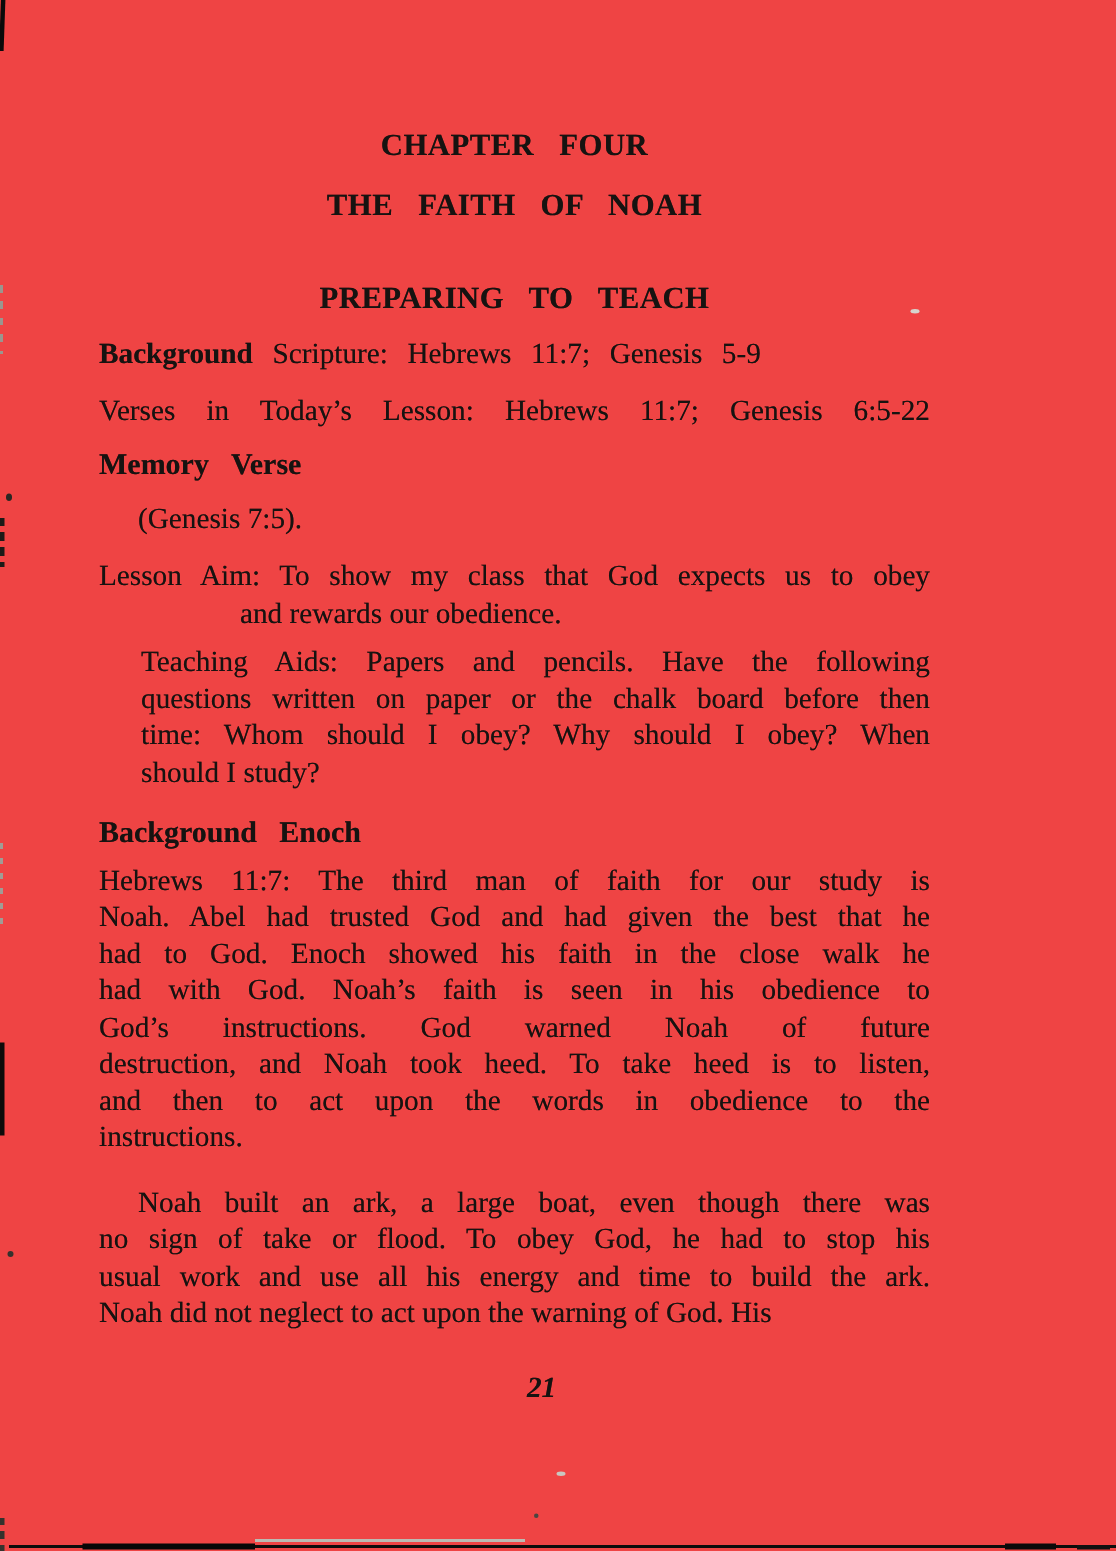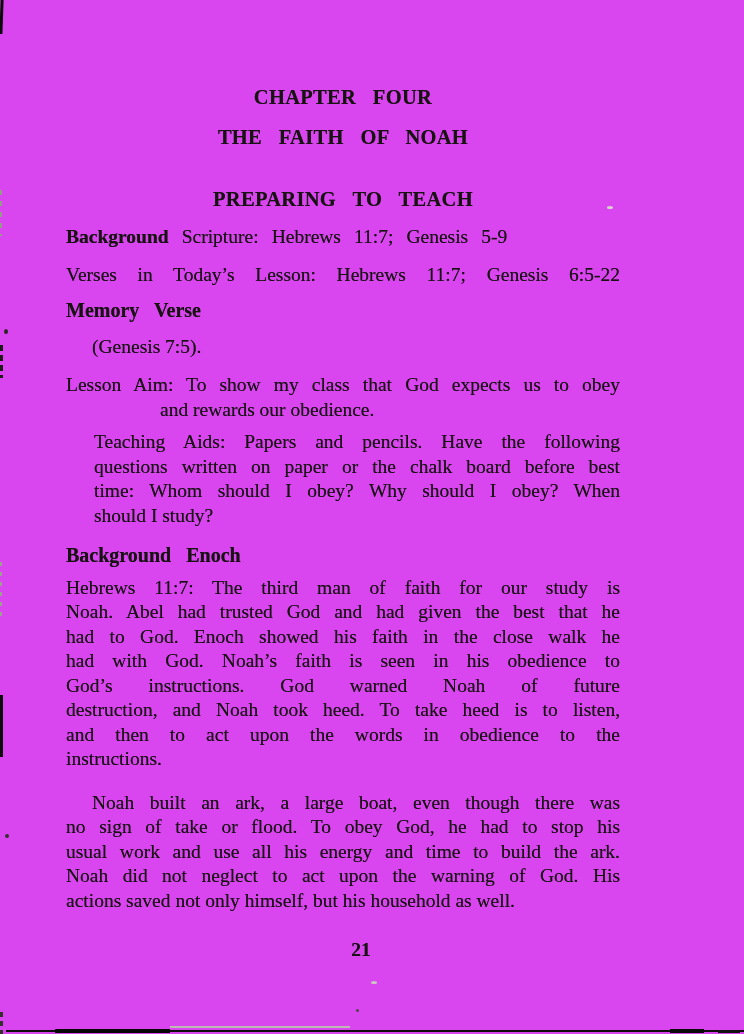--- a/index.html
+++ b/index.html
@@ -6,21 +6,21 @@
   html, body { background: #ffffff; }
   body {
     font-family: "Liberation Serif", "DejaVu Serif", serif;
     color: #161311;
     width: 744px;
   }
   .sheet {
     position: relative;
     width: 744px;
     height: 1034px;
-    background: #d946ef;
+    background: #ef4444;
     overflow: hidden;
   }
   .column {
     position: absolute;
     left: 66px;
     top: 0;
     width: 554px;
     font-size: 19.5px;
     line-height: 24.5px;
     text-shadow: 0 0 0.4px rgba(10,8,6,0.6);
@@ -60,20 +60,21 @@
   .para-1 { margin-top: 8px; }
   .para-2 { margin-top: 19px; }
   .para-2 > div:first-child { text-indent: 26px; }
   .page-number {
     margin-top: 25px;
     text-align: center;
     font-weight: bold;
     font-size: 19.5px;
     position: relative;
     left: 18px;
+    font-style: italic;
   }
   
   .artifact { position: absolute; pointer-events: none; }
   .art-top-left { left: 0; top: 0; width: 3px; height: 34px; background: #0a0a0a; transform: rotate(2deg); }
   .art-edge-1 { left: 0; top: 190px; width: 2px; height: 46px;
     background: repeating-linear-gradient(#9a968f 0 5px, transparent 5px 11px); }
   .art-dot-1 { left: 4px; top: 329px; width: 4px; height: 5px; background: #2a2723; border-radius: 50%; }
   .art-edge-2 { left: 0; top: 345px; width: 3px; height: 33px;
     background: repeating-linear-gradient(#1c1a17 0 6px, transparent 6px 10px); }
   .art-edge-3 { left: 0; top: 562px; width: 2px; height: 54px;
@@ -131,21 +132,21 @@
         <div>(Genesis 7:5).</div>
       </div>
 
     <div class="lines lesson-aim">
         <div>Lesson Aim: To show my class that God expects us to obey</div>
         <div>and rewards our obedience.</div>
       </div>
 
     <div class="lines teaching-aids">
         <div>Teaching Aids: Papers and pencils. Have the following</div>
-        <div>questions written on paper or the chalk board before best</div>
+        <div>questions written on paper or the chalk board before then</div>
         <div>time: Whom should I obey? Why should I obey? When</div>
         <div>should I study?</div>
       </div>
 
     <p class="bold-heading study-heading">Background Enoch</p>
 
     <div class="lines para-1">
         <div>Hebrews 11:7: The third man of faith for our study is</div>
         <div>Noah. Abel had trusted God and had given the best that he</div>
         <div>had to God. Enoch showed his faith in the close walk he</div>
@@ -154,19 +155,18 @@
         <div>destruction, and Noah took heed. To take heed is to listen,</div>
         <div>and then to act upon the words in obedience to the</div>
         <div>instructions.</div>
       </div>
 
     <div class="lines para-2">
         <div>Noah built an ark, a large boat, even though there was</div>
         <div>no sign of take or flood. To obey God, he had to stop his</div>
         <div>usual work and use all his energy and time to build the ark.</div>
         <div>Noah did not neglect to act upon the warning of God. His</div>
-        <div>actions saved not only himself, but his household as well.</div>
       </div>
 
     <div class="page-number">21</div>
 
   </main>
 </div>
 
 </body></html>

